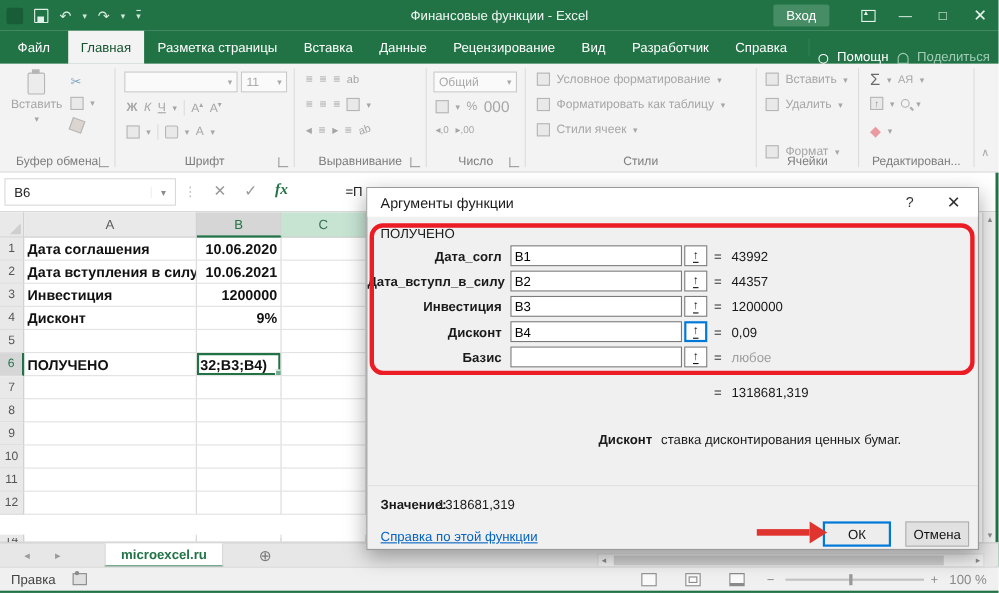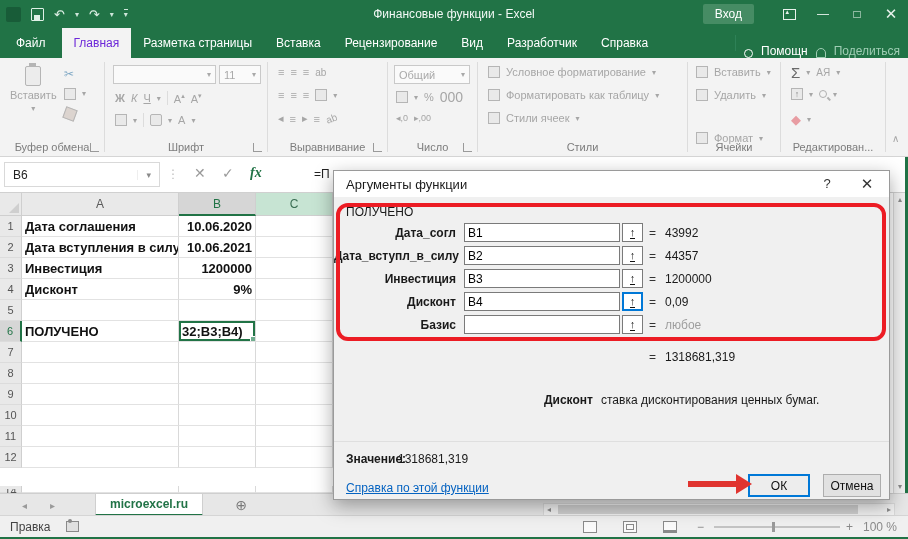--- a/index.html
+++ b/index.html
@@ -20,21 +20,21 @@
   .winbtns { position:absolute; right:0; top:0; height:28px; display:flex; align-items:center; }
   .signin { background:#468c64; color:#fff; font-size:12px; padding:3px 12px; border-radius:2px; margin-right:18px; }
   .winbtn { width:34px; height:28px; display:flex; align-items:center; justify-content:center; color:#e8f2ec; font-size:12px; }
   .ribopt { width:13px; height:11px; border:1.5px solid #e8f2ec; position:relative; }
   .ribopt:after { content:"▴"; position:absolute; left:2px; top:-2px; font-size:7px; color:#e8f2ec; }
 
   
   .tabrow { left:0; top:28px; width:908px; height:30px; background:#217346; display:flex; align-items:stretch; }
   .rtab { color:#fff; font-size:12px; padding:0 12px; display:flex; align-items:center; }
   .rtab.file { padding:0 16px; }
-  .rtab.active { background:#f3f3f3; color:#6d28d9; }
+  .rtab.active { background:#f3f3f3; color:#14532d; }
   .tabsep { width:1px; background:#2e8157; margin:7px 0; }
   .helpcluster { position:absolute; right:8px; top:28px; height:30px; display:flex; align-items:flex-end; gap:8px; }
   .bulb { width:9px; height:9px; border:1.5px solid #fff; border-radius:50%; position:relative; }
   .bulb:after { content:""; position:absolute; left:2px; top:8px; width:3px; height:3px; background:#fff; }
   .helptext { color:#fff; font-size:12px; }
   .share { color:#9fcdb4; font-size:12px; }
   .person { width:10px; height:10px; border:1.5px solid #9fcdb4; border-radius:50% 50% 0 0; }
 
   
   .ribbon { left:0; top:58px; width:908px; height:99px; background:#f3f3f3; border-bottom:1px solid #d5d5d5; color:#a6a6a6; font-size:11px; }
@@ -162,20 +162,21 @@
       <div class="winbtn">□</div>
       <div class="winbtn" style="font-size:15px;">✕</div>
     </div>
   </div>
 
   <div class="abs tabrow">
     <div class="rtab file">Файл</div>
     <div class="rtab active">Главная</div>
     <div class="rtab">Разметка страницы</div>
     <div class="rtab">Вставка</div>
+    <div class="rtab">Данные</div>
     <div class="rtab">Рецензирование</div>
     <div class="rtab">Вид</div>
     <div class="rtab">Разработчик</div>
     <div class="rtab">Справка</div>
   </div>
   <div class="helpcluster">
     <div class="tabsep" style="height:16px;"></div>
     <div class="bulb"></div>
     <span class="helptext">Помощн</span>
     <div class="person"></div>

